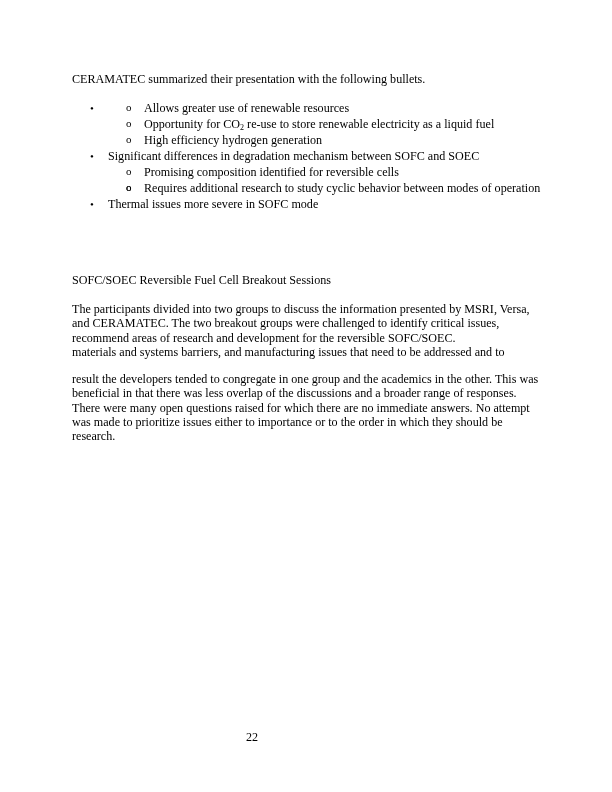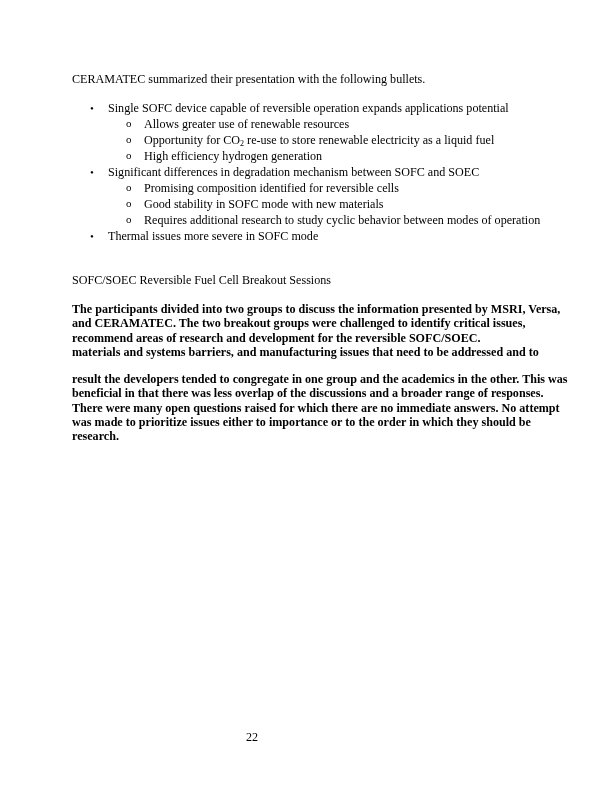--- a/index.html
+++ b/index.html
@@ -69,21 +69,20 @@
       font-weight: normal;
       white-space: nowrap;
       line-height: 14px;
     }
     .para {
       position: absolute;
       left: 0;
       width: 470px;
       line-height: 14.3px;
       margin: 0;
-      font-weight: bold;
     }
     .para1 { top: 302px; }
     .para2 { top: 372px; }
     .line { display: block; white-space: nowrap; }
     .page-number {
       position: absolute;
       top: 730px;
       left: 0;
       width: 504px;
       text-align: center;
@@ -94,21 +93,20 @@
 </head>
 <body>
 
 <div class="page">
 
   <div class="intro">CERAMATEC summarized their presentation with the following bullets.</div>
 
   <ul class="bullets">
     <li class="l1">
       <span class="mark">•</span>
-      <span>Single SOFC device capable of reversible operation expands applications potential</span>
     </li>
     <li class="l2">
       <span class="mark">o</span>
       <span>Allows greater use of renewable resources</span>
     </li>
     <li class="l2">
       <span class="mark">o</span>
       <span><span>Opportunity for CO</span><sub>2</sub><span> re-use to store renewable electricity as a liquid fuel</span></span>
     </li>
     <li class="l2">
@@ -119,21 +117,20 @@
     <li class="l1">
       <span class="mark">•</span>
       <span>Significant differences in degradation mechanism between SOFC and SOEC</span>
     </li>
     <li class="l2">
       <span class="mark">o</span>
       <span>Promising composition identified for reversible cells</span>
     </li>
     <li class="l2">
       <span class="mark">o</span>
-      <span>Good stability in SOFC mode with new materials</span>
     </li>
     <li class="l2">
       <span class="mark">o</span>
       <span>Requires additional research to study cyclic behavior between modes of operation</span>
     </li>
 
     <li class="l1">
       <span class="mark">•</span>
       <span>Thermal issues more severe in SOFC mode</span>
     </li>

